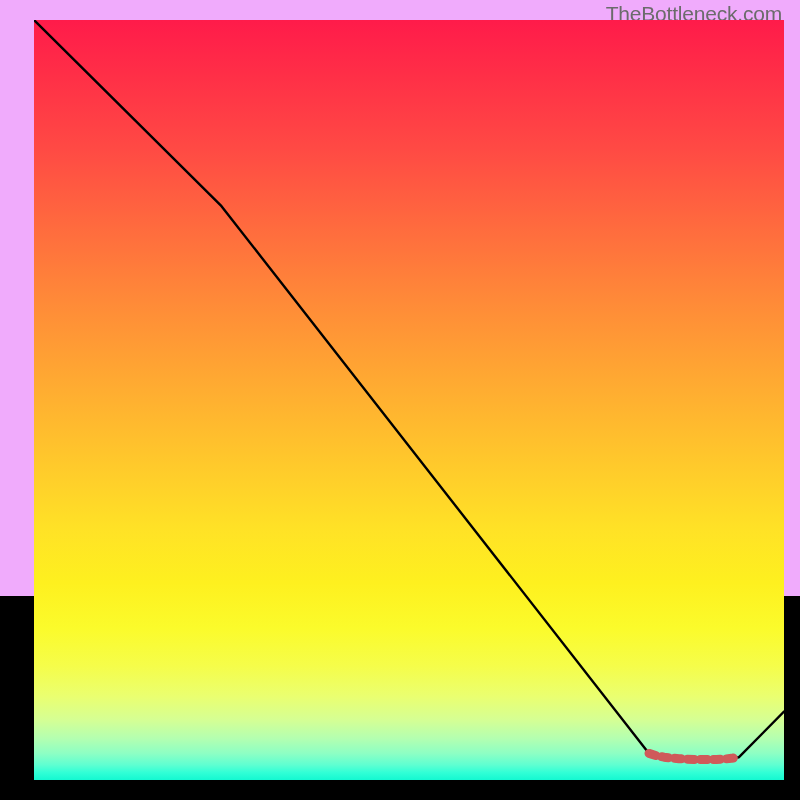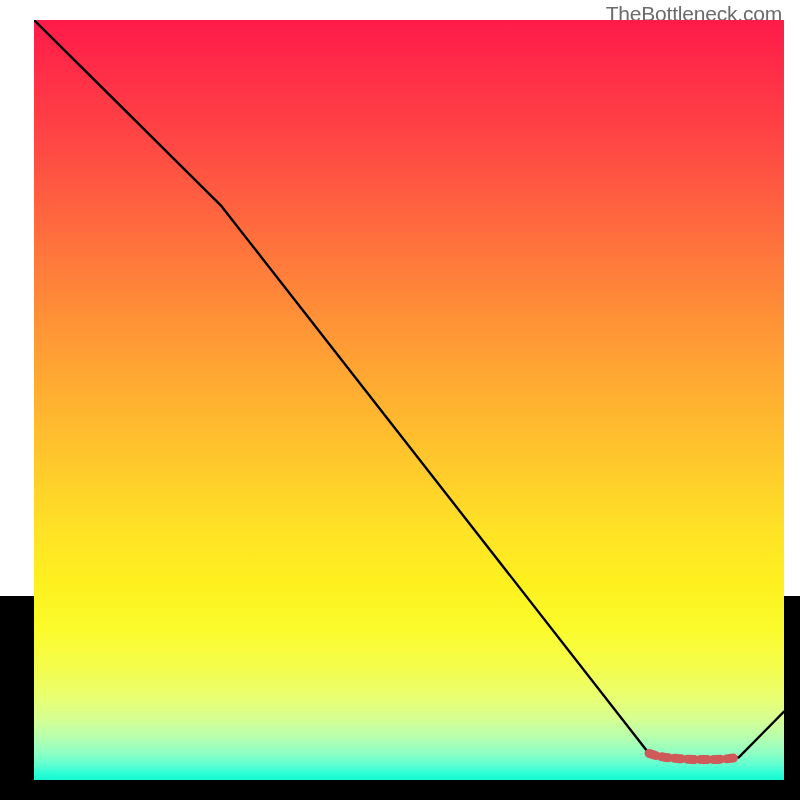--- a/index.html
+++ b/index.html
@@ -8,21 +8,21 @@
     width: 800px;
     height: 800px;
     background: #000;
     overflow: hidden;
     font-family: Arial, Helvetica, sans-serif;
   }
   .frame {
     position: relative;
     width: 800px;
     height: 596px;
-    background: #ffffff;
+    background: #f0abfc;
     text-decoration: underline;
   }
   .plot-area {
     position: absolute;
     left: 34px;
     top: 20px;
     width: 750px;
     height: 760px;
     
     background: linear-gradient(to bottom,

